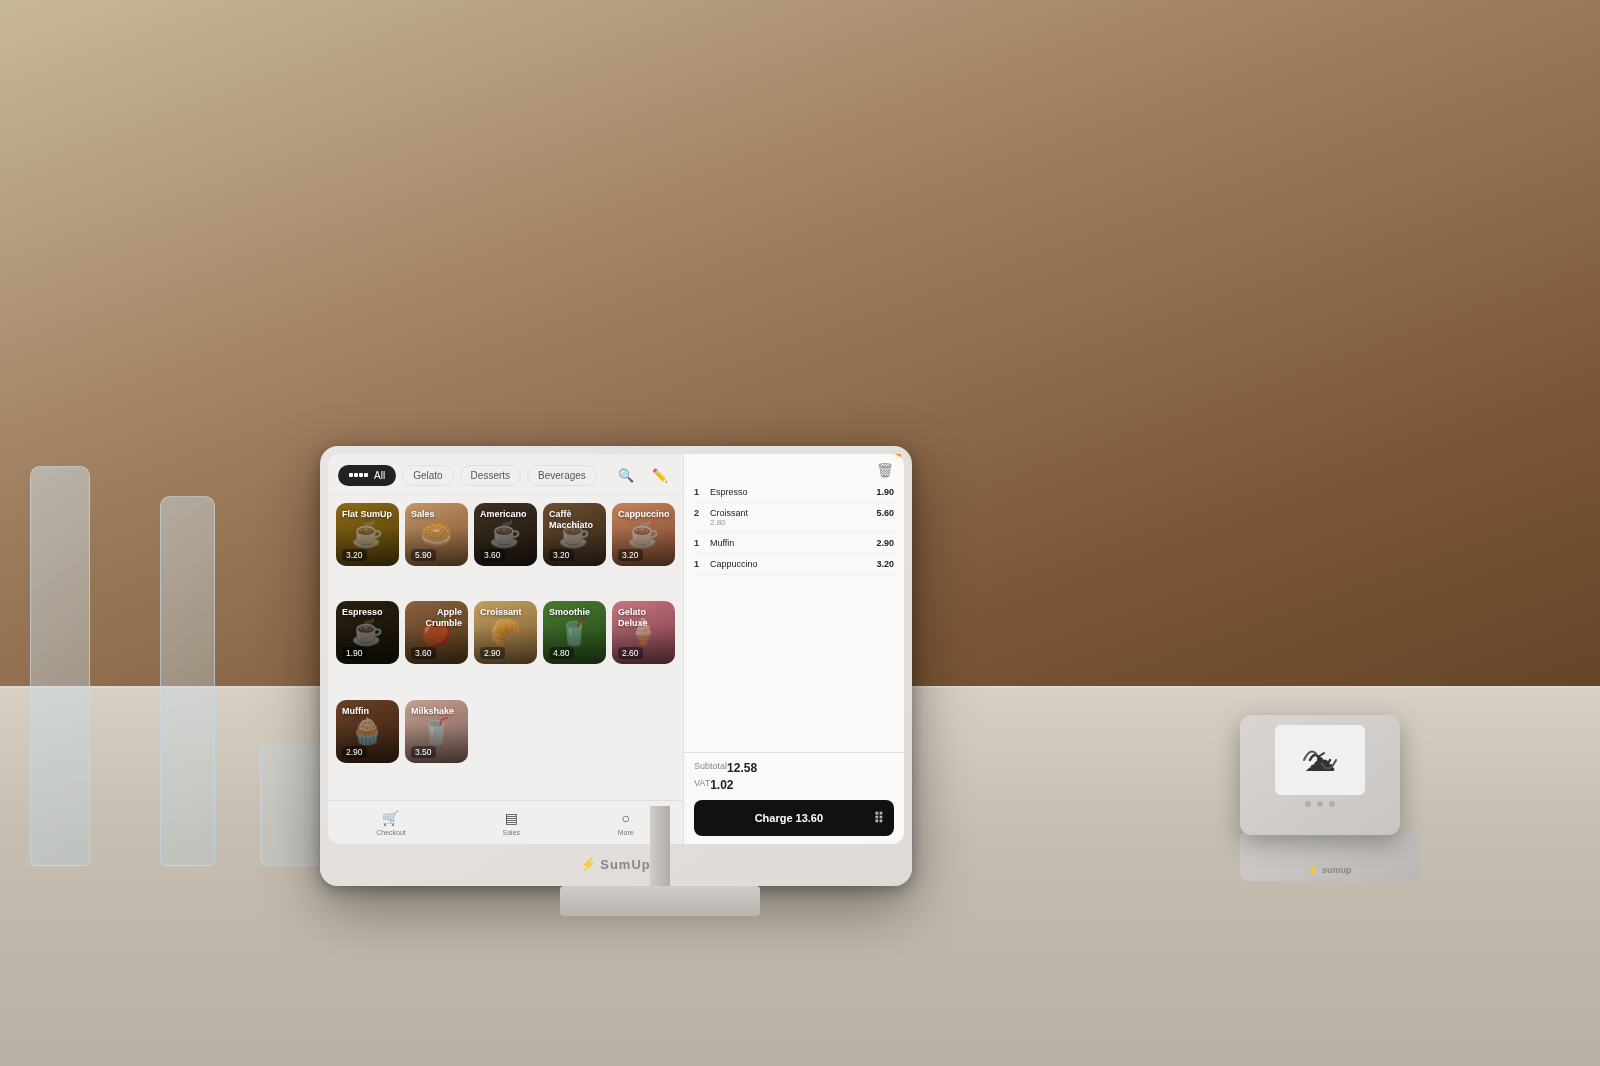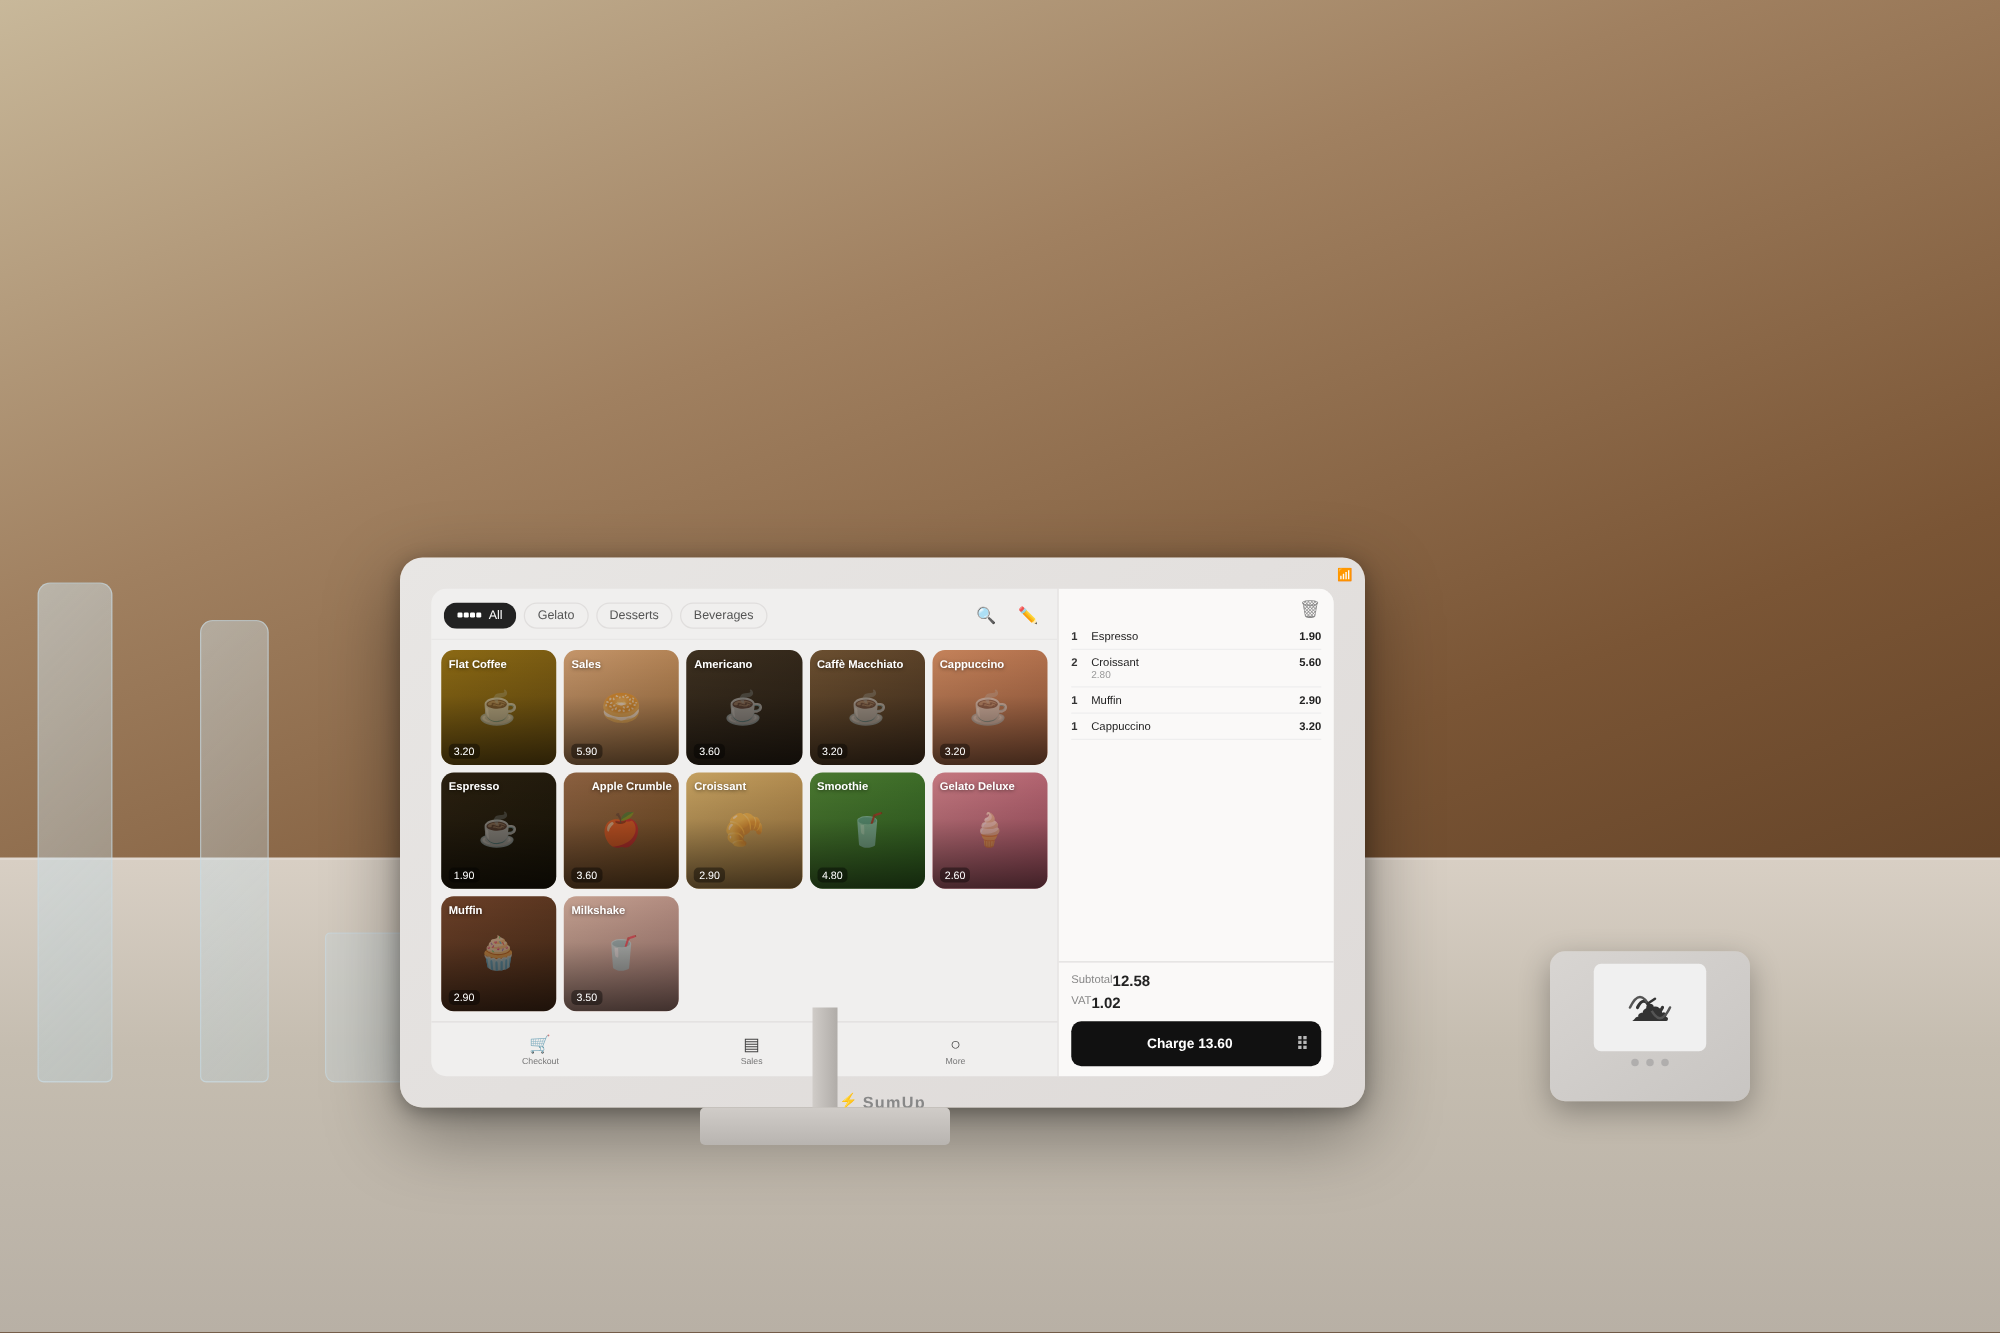--- a/index.html
+++ b/index.html
@@ -98,26 +98,26 @@
       bottom: 0px;
       left: 50%;
       transform: translateX(-50%);
       width: 20px;
       height: 80px;
       background: linear-gradient(90deg, #d0ccc8 0%, #c0bcb8 50%, #b0acA8 100%);
     }
 
     .monitor-body {
       position: relative;
-      width: 772px;
+      width: 592px;
       height: 440px;
       background: linear-gradient(145deg, #e8e6e4 0%, #dedad8 100%);
       border-radius: 18px;
       box-shadow: 0 20px 60px rgba(0,0,0,0.4), 0 4px 15px rgba(0,0,0,0.3);
-      padding: 25px;
+      padding: 8px;
     }
 
     .monitor-screen {
       width: 100%;
       height: 390px;
       background: #f0efee;
       border-radius: 12px;
       overflow: hidden;
       position: relative;
     }
@@ -557,21 +557,21 @@
               <div class="header-icon">✏️</div>
             </div>
           </div>
 
           <div class="product-grid" id="product-grid">
           <div class="product-card card-flat-white">
     <div class="card-visual">
       <div style="font-size:26px; opacity:0.5;">☕</div>
     </div>
     <div class="product-card-overlay"></div>
-    <div class="product-card-name">Flat Coffee</div>
+    <div class="product-card-name">Flat SumUp</div>
     <div class="product-card-price">3.20</div>
   </div>
               <div class="product-card card-bagel">
     <div class="card-visual">
       <div style="font-size:26px; opacity:0.5;">🥯</div>
     </div>
     <div class="product-card-overlay"></div>
     <div class="product-card-name">Sales</div>
     <div class="product-card-price">5.90</div>
   </div>
@@ -754,13 +754,16 @@
         <circle cx="30" cy="25" r="3" fill="#333"></circle>
         <path d="M28,22 L34,18" stroke="#333" stroke-width="2" stroke-linecap="round"></path>
       </svg>
     </div>
     <div class="reader-dots">
       <div class="reader-dot"></div>
       <div class="reader-dot"></div>
       <div class="reader-dot"></div>
     </div>
   </div>
+  <div class="reader-base">
+    <span class="reader-logo">⚡ sumup</span>
+  </div>
 </div>
 
 </body></html>

